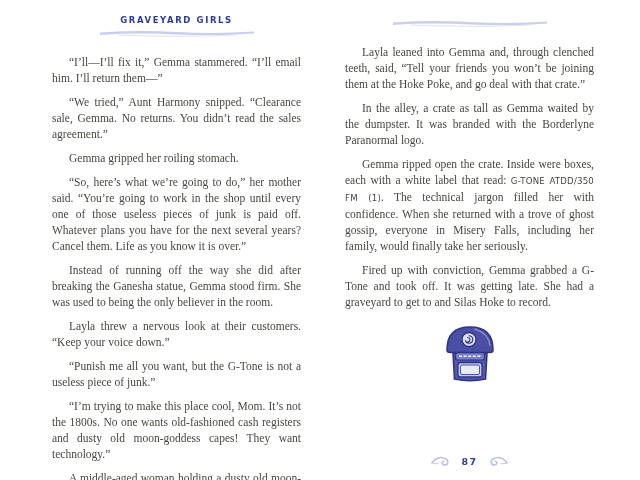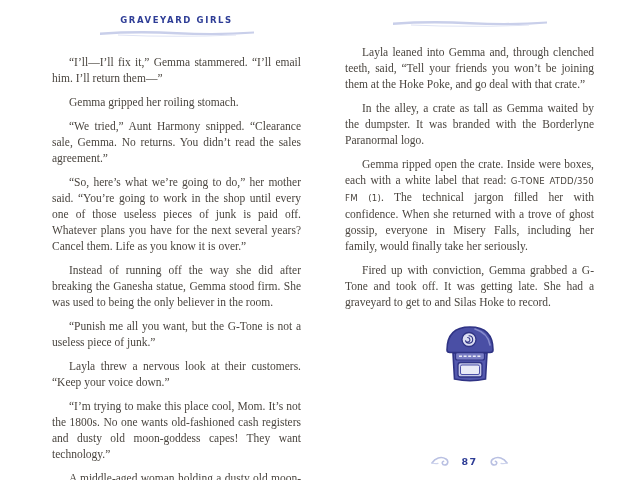--- a/index.html
+++ b/index.html
@@ -63,26 +63,26 @@
   <div class="page">
     <div class="running-head">
       <div class="head-title series">GRAVEYARD GIRLS</div>
       <svg class="head-ornament" width="158" height="9" viewBox="0 0 158 9">
         <path d="M2,3.5 Q40,1 79,3 Q118,5 156,2.5 L156,4.5 Q120,7.5 79,5.5 Q38,3.5 2,6 Z" fill="#c9cfea"></path>
         <path d="M20,5.5 Q79,8 138,5.5 L138,6.5 Q79,9 20,6.5 Z" fill="#dfe3f4"></path>
       </svg>
     </div>
     <div class="body-text">
       <p class="para">“I’ll—I’ll fix it,” Gemma stammered. “I’ll email him. I’ll return them—”</p>
+      <p class="para">“We tried,” Aunt Harmony snipped. “Clearance sale, Gemma. No returns. You didn’t read the sales agreement.”</p>
       <p class="para">Gemma gripped her roiling stomach.</p>
-      <p class="para">“We tried,” Aunt Harmony snipped. “Clearance sale, Gemma. No returns. You didn’t read the sales agreement.”</p>
       <p class="para">“So, here’s what we’re going to do,” her mother said. “You’re going to work in the shop until every one of those useless pieces of junk is paid off. Whatever plans you have for the next several years? Cancel them. Life as you know it is over.”</p>
       <p class="para">Instead of running off the way she did after breaking the Ganesha statue, Gemma stood firm. She was used to being the only believer in the room.</p>
+      <p class="para">Layla threw a nervous look at their customers. “Keep your voice down.”</p>
       <p class="para">“Punish me all you want, but the G-Tone is not a useless piece of junk.”</p>
-      <p class="para">Layla threw a nervous look at their customers. “Keep your voice down.”</p>
       <p class="para">“I’m trying to make this place cool, Mom. It’s not the 1800s. No one wants old-fashioned cash registers and dusty old moon-goddess capes! They want technology.”</p>
       <p class="para">A middle-aged woman holding a dusty old moon-goddess cape returned it to the rack.</p>
     </div>
     <div class="footer">
       <svg class="swirl" width="20" height="12" viewBox="0 0 20 12">
         <path d="M1,8 C4,3 10,1 15,4 C18,6 17,10 13.5,10 C11,10 10.5,7 12.5,6.3" fill="none" stroke="#b9c0e2" stroke-width="1.6" stroke-linecap="round"></path>
         <path d="M1,8 C3,8.6 5,9 7,8.4" fill="none" stroke="#cdd3ec" stroke-width="1.2" stroke-linecap="round"></path>
       </svg>
       <span class="page-num">86</span>
       <svg class="swirl flip" width="20" height="12" viewBox="0 0 20 12">

